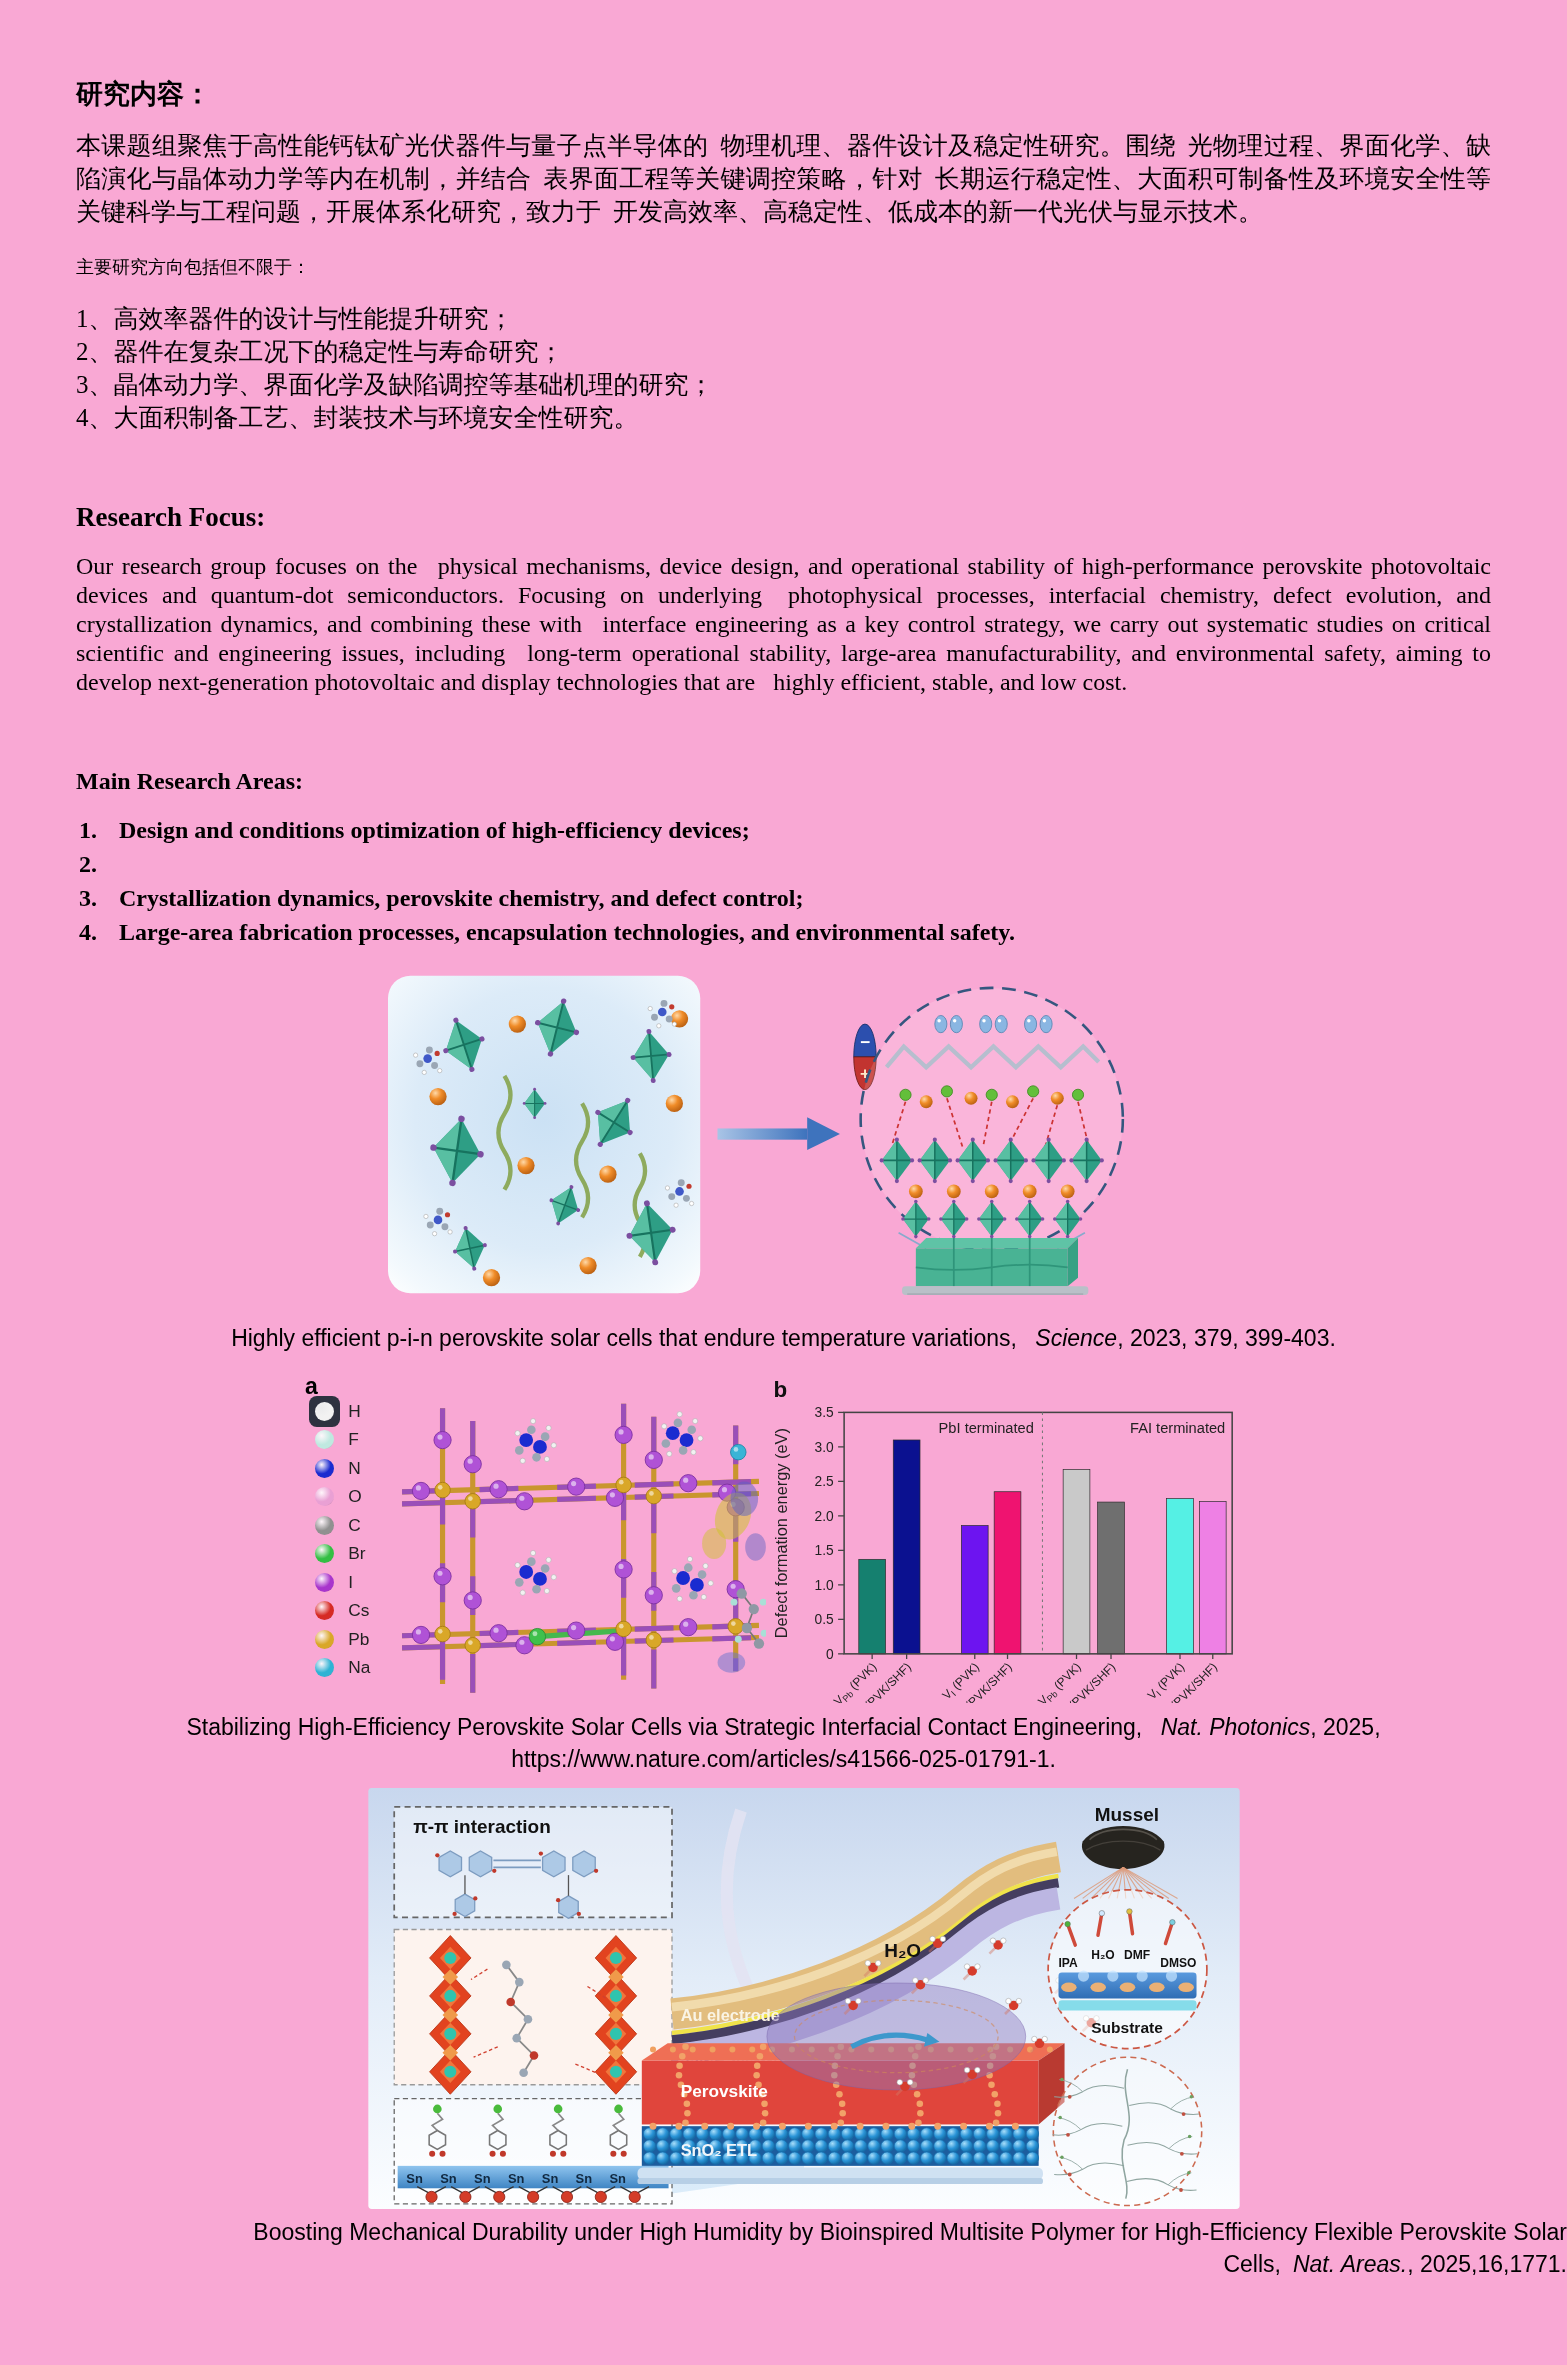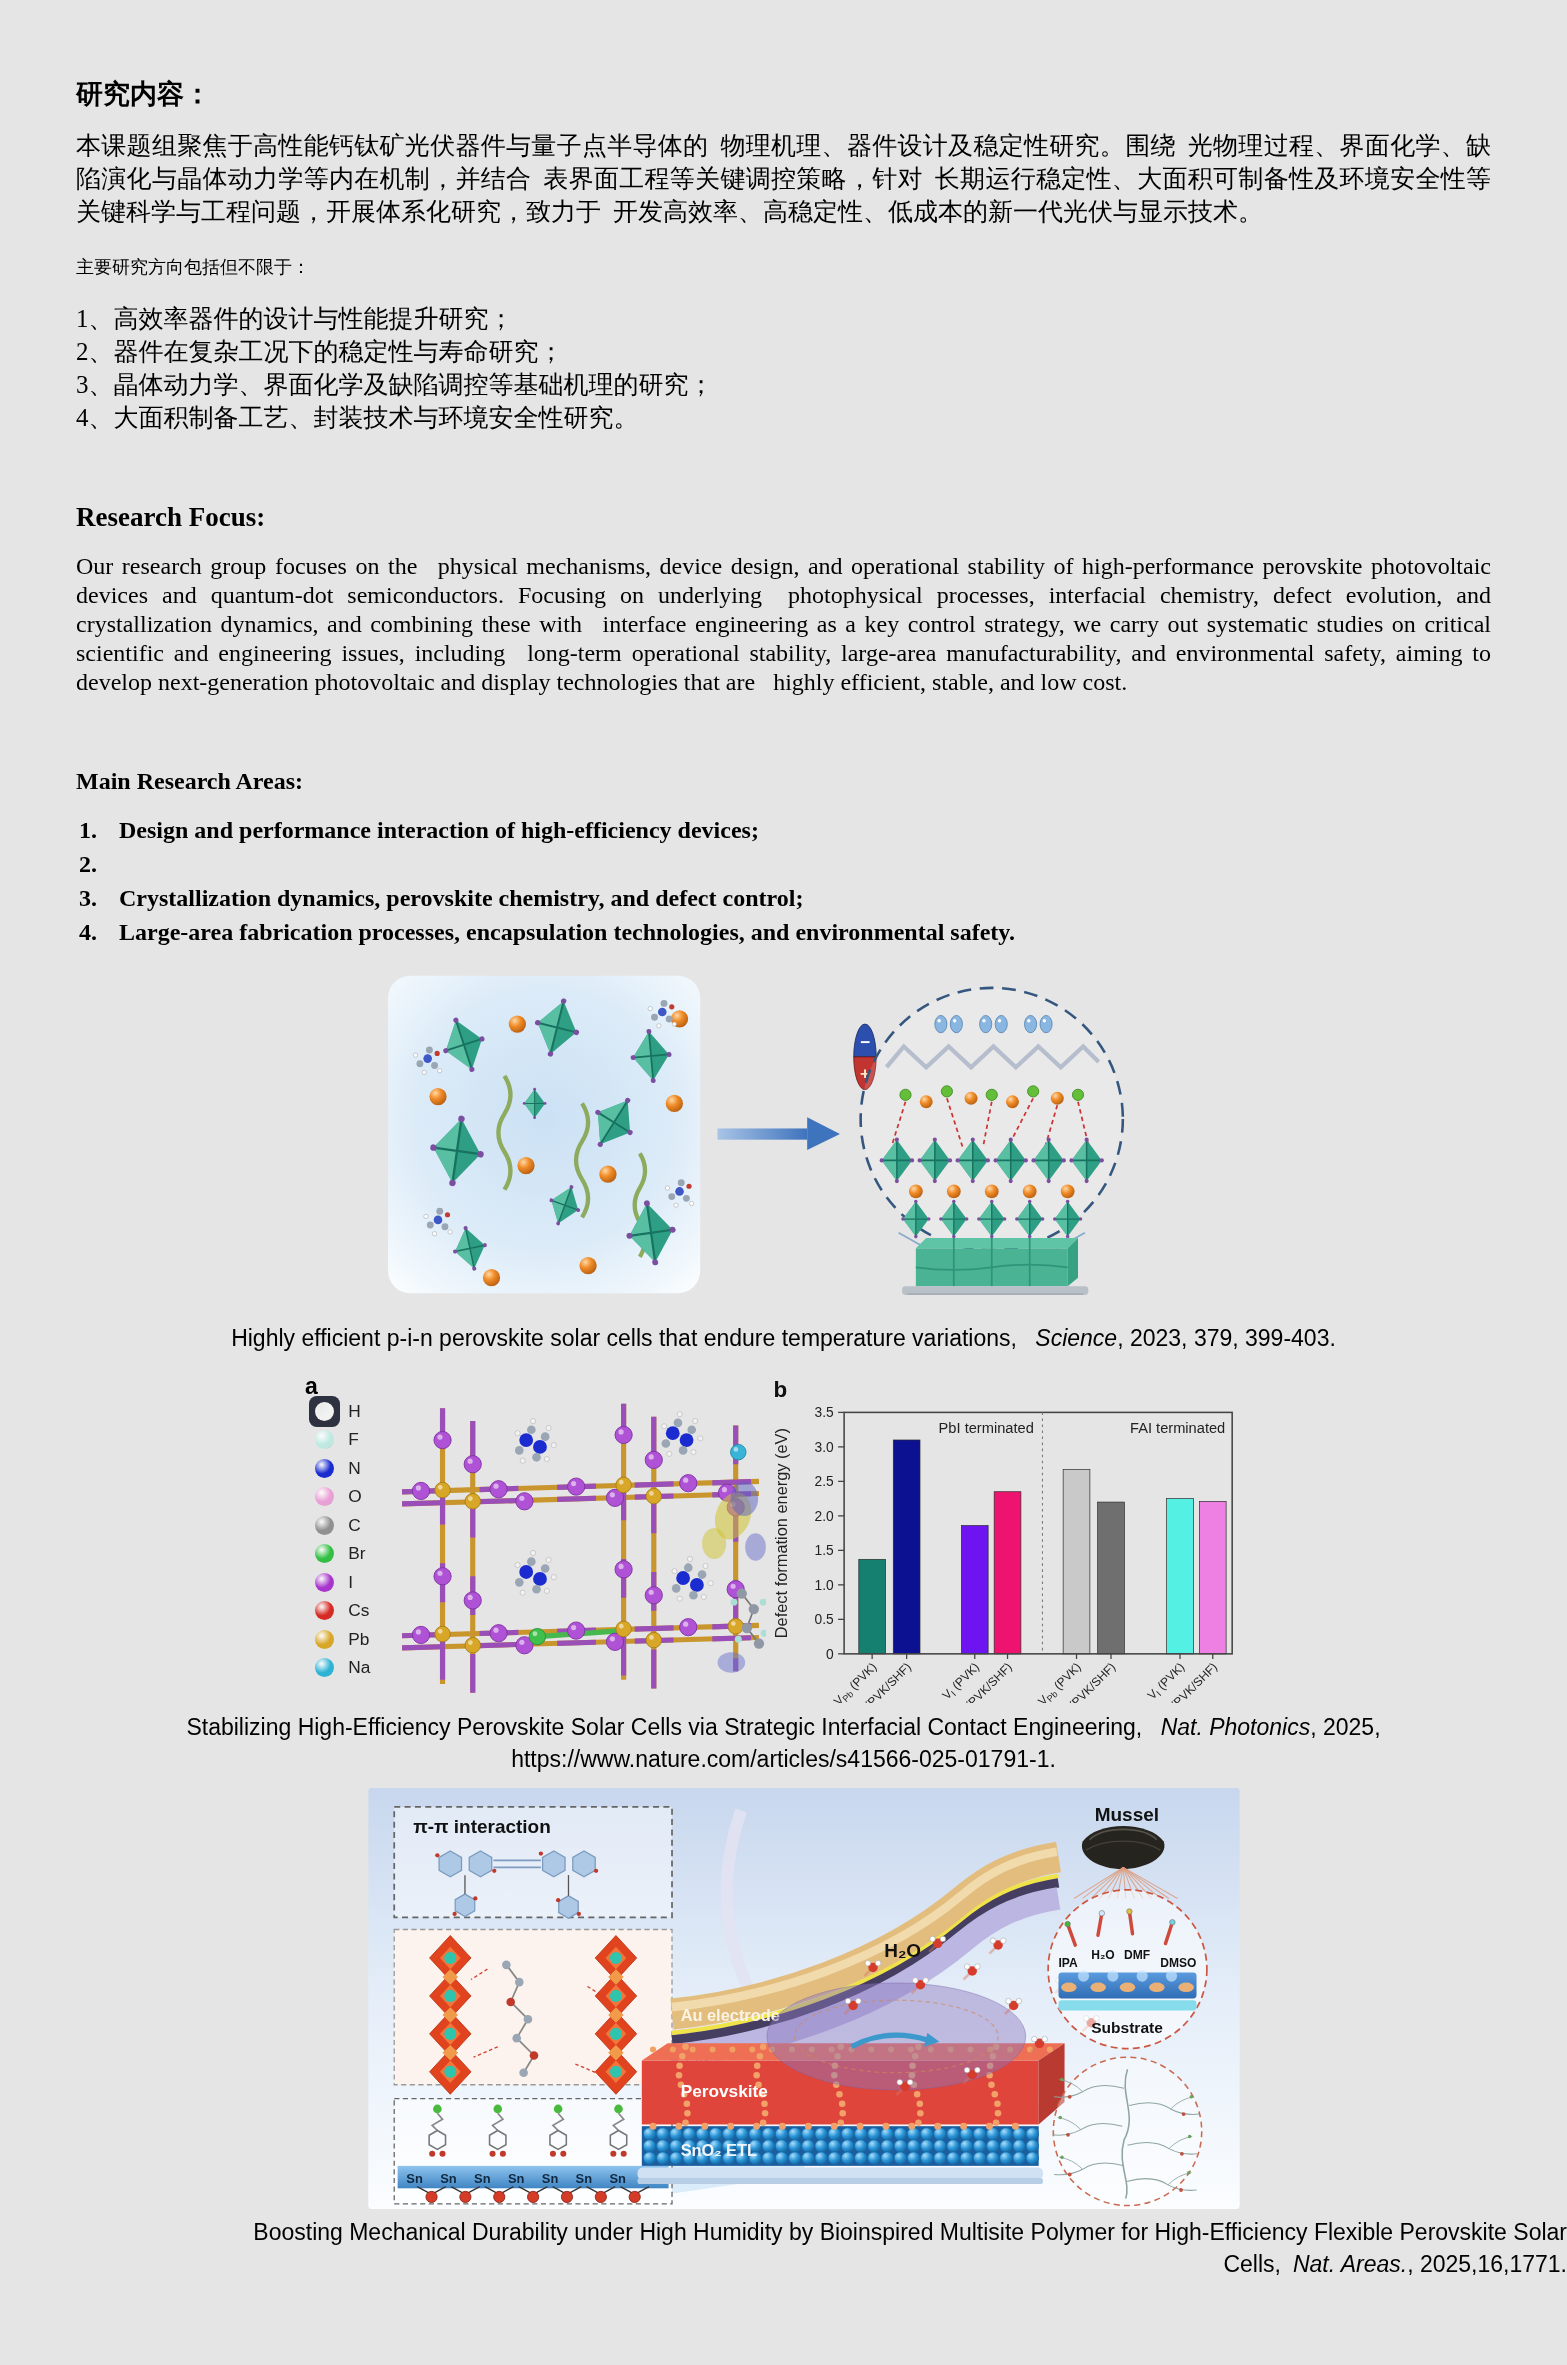--- a/index.html
+++ b/index.html
@@ -1,16 +1,16 @@
 <!DOCTYPE html>
 <html style="font-size:14px"><head>
 <meta charset="utf-8">
 <style>
   html,body{margin:0;padding:0;background:#fff;}
-  #page{position:relative;width:1567px;height:2366px;background:#e5e5e5;overflow:hidden;
+  #page{position:relative;width:1567px;height:2366px;background:#f9a8d4;overflow:hidden;
         font-family:"Liberation Serif","DejaVu Serif",serif;color:#000;}
   .abs{position:absolute;}
   .cn-title{font-size:27px;font-weight:bold;}
   .cn-body{width:1415px;font-size:25px;line-height:33px;text-align:justify;}
   .cn-list-title{font-size:18px;}
   .cn-list div{font-size:25px;line-height:33px;}
   .en-title{font-size:27px;font-weight:bold;}
   .en-body{width:1415px;font-size:24px;line-height:29px;text-align:justify;}
   .en-list-title{font-size:24px;font-weight:bold;}
   .en-list .row{display:flex;font-weight:bold;font-size:24px;line-height:34px;}
@@ -44,21 +44,21 @@
     <div>3、晶体动力学、界面化学及缺陷调控等基础机理的研究；</div>
     <div>4、大面积制备工艺、封装技术与环境安全性研究。</div>
   </div>
 
   <div class="abs en-title" style="left:76px;top:502px;">Research Focus:</div>
   <div class="abs en-body" style="left:76px;top:552px;"><span>Our research group focuses on the </span><b>physical mechanisms, device design, and operational stability</b><span> of high-performance perovskite photovoltaic devices and quantum-dot semiconductors. Focusing on underlying </span><b>photophysical processes, interfacial chemistry, defect evolution, and crystallization dynamics</b><span>, and combining these with </span><b>interface engineering</b><span> as a key control strategy, we carry out systematic studies on critical scientific and engineering issues, including </span><b>long-term operational stability, large-area manufacturability, and environmental safety</b><span>, aiming to develop next-generation photovoltaic and display technologies that are </span><b>highly efficient, stable, and low cost</b><span>.</span></div>
   <div class="abs en-list-title" style="left:76px;top:768px;">Main Research Areas:</div>
   <div class="abs en-list" style="left:79px;top:813px;width:1415px;">
     <div class="row">
         <span class="num">1.</span>
-        <span>Design and performance interaction of high-efficiency devices;</span>
+        <span>Design and conditions optimization of high-efficiency devices;</span>
       </div>
     <div class="row">
         <span class="num">2.</span>
       </div>
     <div class="row">
         <span class="num">3.</span>
         <span>Crystallization dynamics, perovskite chemistry, and defect control;</span>
       </div>
     <div class="row">
         <span class="num">4.</span>

